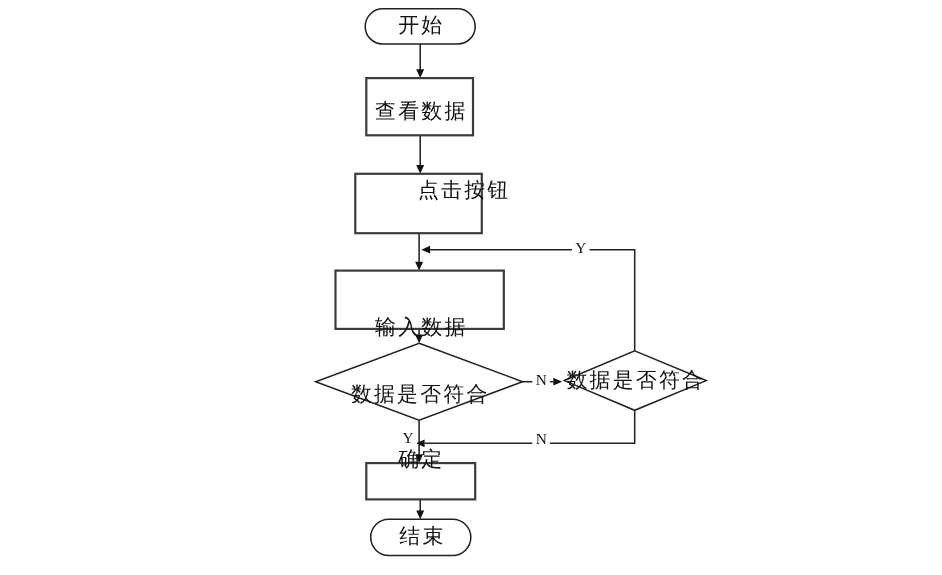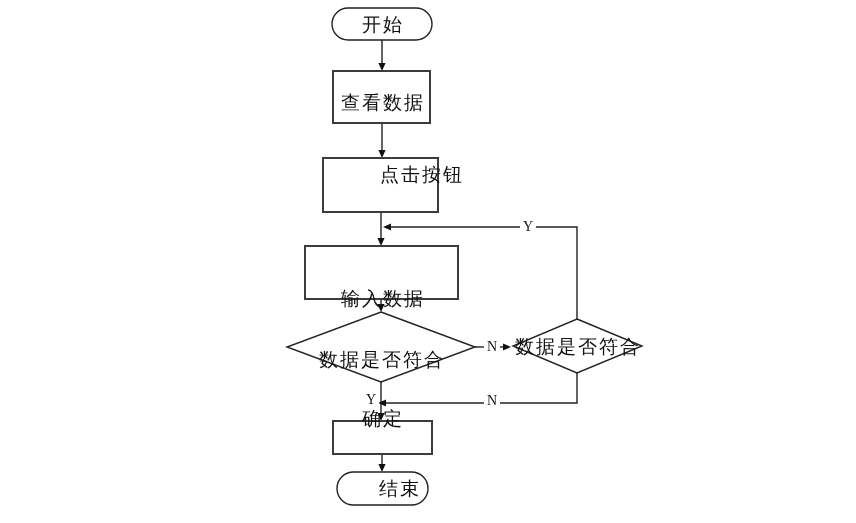--- a/index.html
+++ b/index.html
@@ -72,20 +72,20 @@
     <rect x="337" y="472" width="91" height="33" rx="16.5" ry="16.5" fill="#ffffff" stroke="#222222" stroke-width="1.4"></rect>
   </svg>
 
   <div class="lbl node-lbl" style="left:382px; top:24px;">开始</div>
   <div class="lbl node-lbl" style="left:382px; top:102px;">查看数据</div>
   <div class="lbl node-lbl" style="left:381px; top:174px;margin-left:40px;">点击按钮</div>
   <div class="lbl node-lbl" style="left:382px; top:262px;margin-top:36px;">输入数据</div>
   <div class="lbl node-lbl" style="left:381px; top:347px;margin-top:12px;">数据是否符合</div>
   <div class="lbl node-lbl" style="left:577px; top:346px;">数据是否符合</div>
   <div class="lbl node-lbl" style="left:382px; top:418px;">确定</div>
-  <div class="lbl node-lbl" style="left:399px; top:488px;">结束</div>
+  <div class="lbl node-lbl" style="left:383px; top:488px;">结束</div>
 
   <div class="lbl edge-lbl" style="left:528px; top:227px;">Y</div>
   <div class="lbl edge-lbl" style="left:492px; top:347px;">N</div>
   <div class="lbl edge-lbl" style="left:371px; top:400px;">Y</div>
   <div class="lbl edge-lbl" style="left:492px; top:401px;">N</div>
 
 </div>
 
 </body></html>

